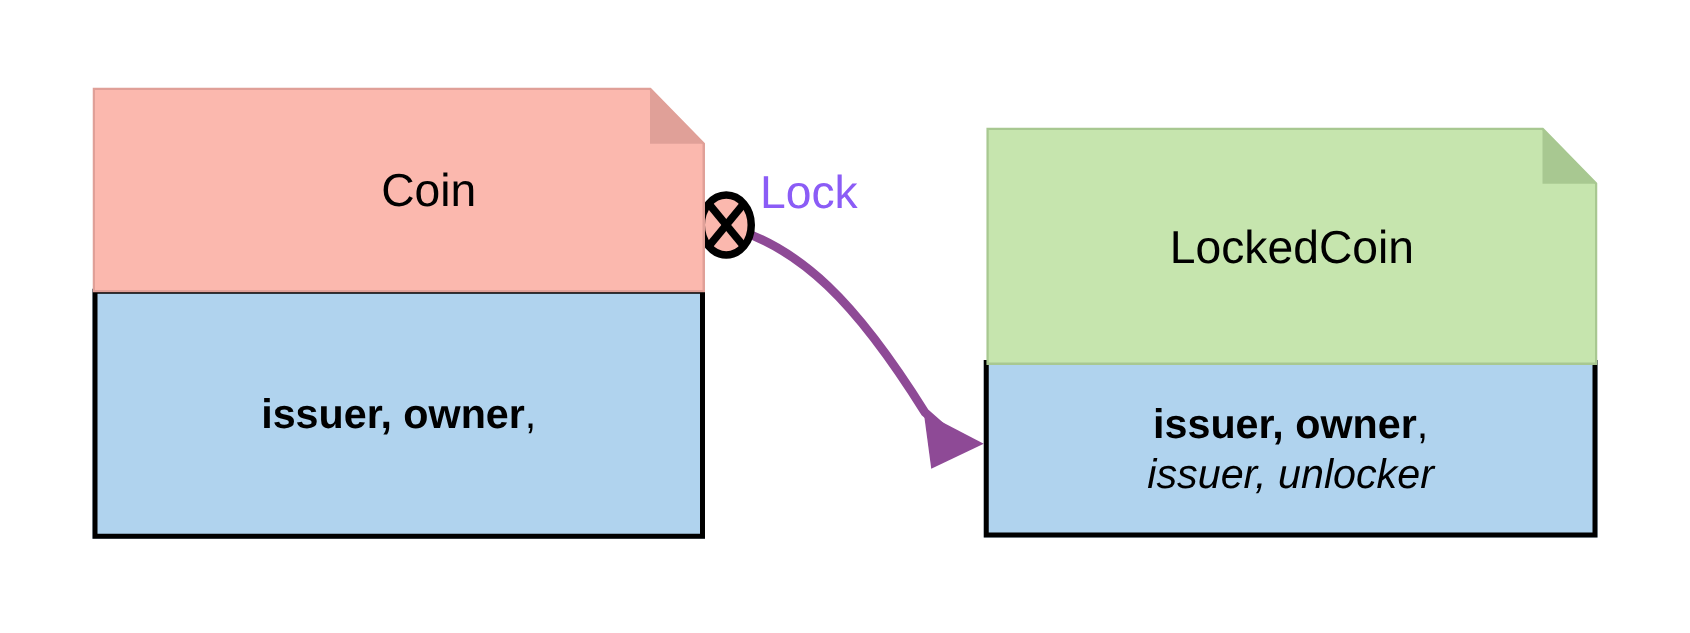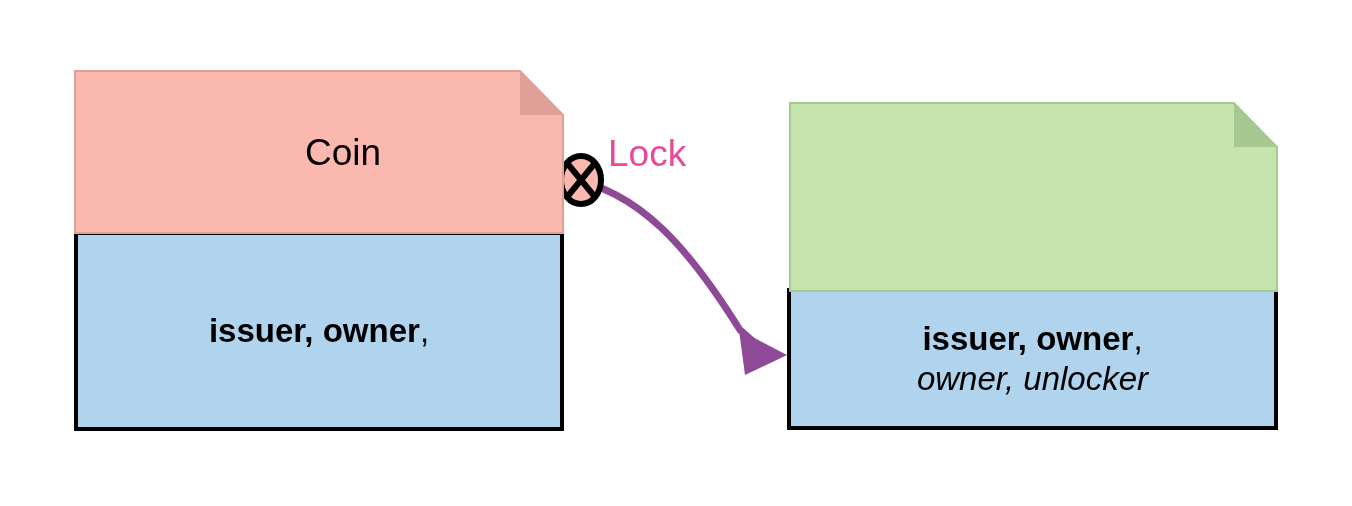--- a/index.html
+++ b/index.html
@@ -67,21 +67,21 @@
     white-space: nowrap;
     line-height: 1.22;
   }
   .attr-bold   { font-weight: bold; }
   .attr-italic { font-style: italic; }
 
   
   .edge-label {
     position: absolute;
     font-size: 37px;
-    color: #ec4899;
+    color: #8b5cf6;
     white-space: nowrap;
     line-height: 1;
   }
 </style>
 </head>
 <body>
 
 <div id="diagram-canvas">
 
   <svg width="1352" height="506" viewBox="0 0 1352 506" style="position:absolute;left:0;top:0;">
@@ -112,23 +112,24 @@
     </div>
   </div>
 
   <div class="node">
 
     <div class="node-header" style="left:789px; top:102px; width:489px; height:190px;">
       <svg class="fold-shape" viewBox="0 0 489 190" preserveAspectRatio="none">
         <path d="M1,1 L445,1 L488,45 L488,189 L1,189 Z" fill="#c6e5ae" stroke="#a8c891" stroke-width="2"></path>
         <path d="M445,1 L488,45 L445,45 Z" fill="#a8c891"></path>
       </svg>
+      <span class="hdr-label">LockedCoin</span>
     </div>
 
     <div class="node-attrs" style="left:787px; top:288px; width:491px; height:142px;">
       <div class="attr-line"><span class="attr-bold">issuer, owner</span><span>,</span></div>
-      <div class="attr-line attr-italic">owner, unlocker</div>
+      <div class="attr-line attr-italic">issuer, unlocker</div>
     </div>
   </div>
 
   <div class="edge-label" style="left:608px; top:135px;">Lock</div>
 
 </div>
 
 </body></html>

